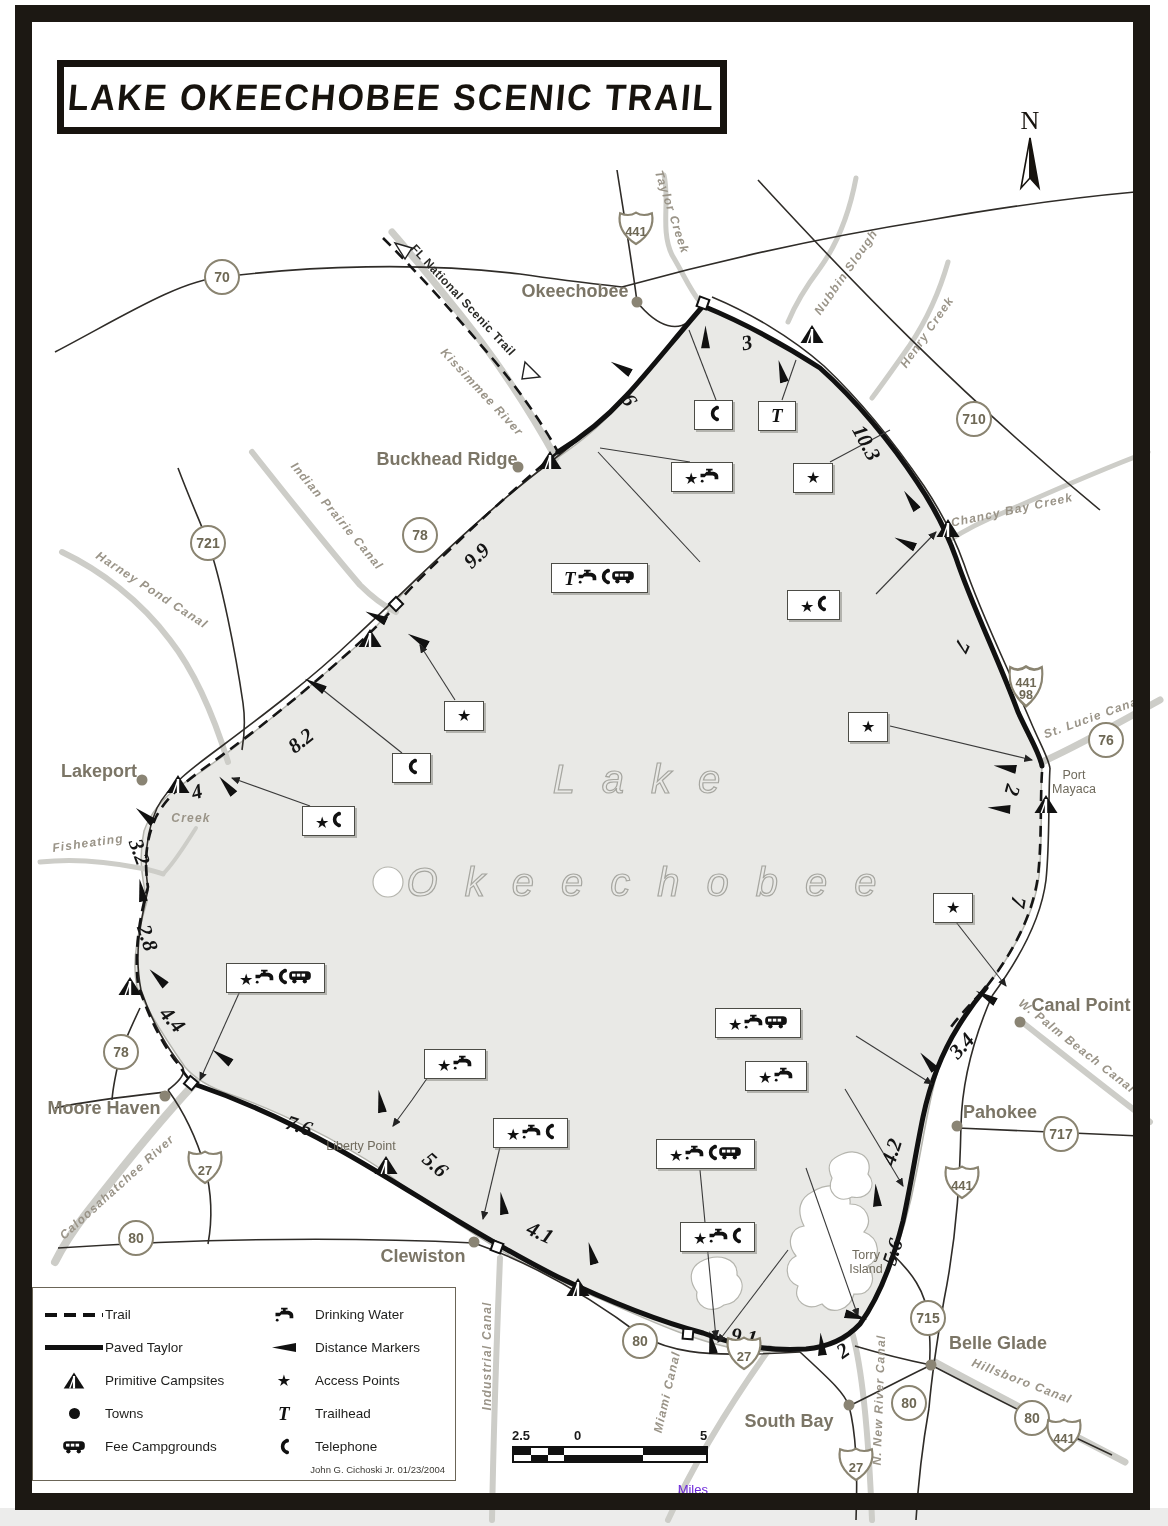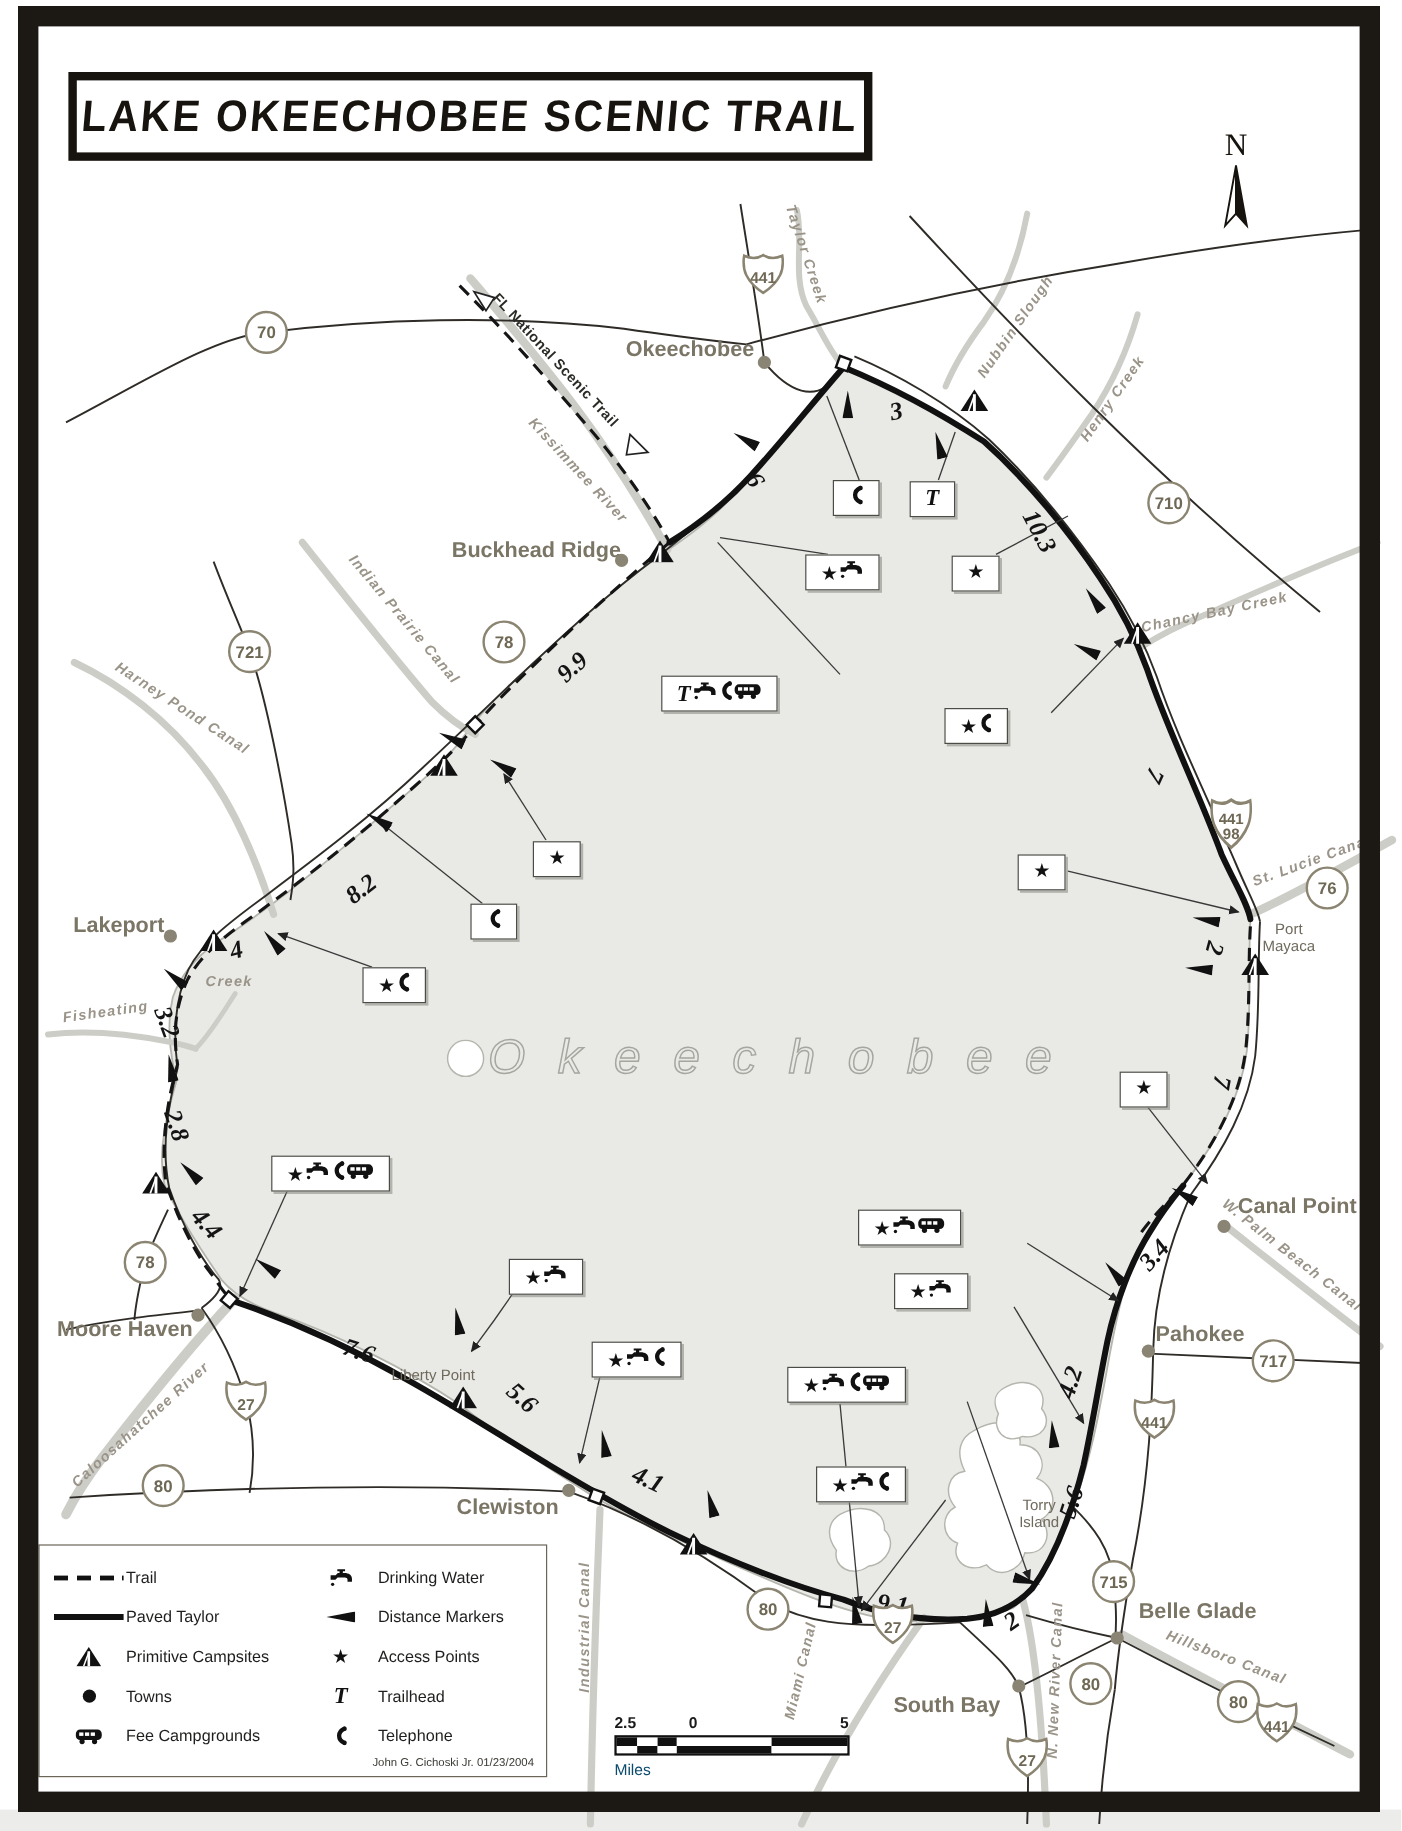--- a/index.html
+++ b/index.html
@@ -75,21 +75,21 @@
 
   #scalebar{position:absolute;z-index:20;left:512px;top:1428px;width:200px;}
   .snums{position:relative;height:16px;font:700 13px "Liberation Sans",sans-serif;color:#1a1a1a;}
   .snums .s25{position:absolute;left:0;}
   .snums .s0{position:absolute;left:62px;}
   .snums .s5{position:absolute;left:188px;}
   .sbar{margin-top:2px;width:192px;height:13px;border:2px solid #111;box-sizing:content-box;
         display:flex;flex-direction:column;background:#fff;}
   .srow{display:flex;height:50%;}
   .seg{height:100%;}
-  .sunit{margin-top:4px;text-align:left;width:196px;font:400 13px "Liberation Sans",sans-serif;color:#0c4a6e;}
+  .sunit{margin-top:19px;text-align:right;width:196px;font:400 13px "Liberation Sans",sans-serif;color:#6d28d9;}
 </style>
 </head>
 <body>
 
 <div id="page">
 
   <svg id="basemap" width="1168" height="1526" viewBox="0 0 1168 1526">
 
     <path d="M703,305 C745,322 790,348 822,370 C858,400 895,446 920,483 C937,508 948,530 957,558
       C974,608 999,660 1020,714 C1033,742 1040,754 1042,766 C1040,802 1043,838 1039,876 C1034,916 1013,953 986,988
@@ -204,20 +204,21 @@
   </div>
 
   <div class="north">
     <span class="nl">N</span>
     <svg width="34" height="58" viewBox="0 0 34 58">
       <path d="M17,2 L8,52 L17,42 Z" fill="#fff" stroke="#17130e" stroke-width="1.6"></path>
       <path d="M17,2 L26,52 L17,42 Z" fill="#17130e" stroke="#17130e" stroke-width="1.6"></path>
     </svg>
   </div>
 
+  <div class="lakeword" style="left:650px;top:779px;">Lake</div>
   <div class="lakeword" style="left:655px;top:882px;">Okeechobee</div>
 
   <div class="fnst">FL National Scenic Trail</div>
 
   <div>
 
   <div class="town" style="left: 575px; top: 291px; transform: translate(-50%, -50%);">Okeechobee</div>
       <div class="town" style="left: 447px; top: 459px; transform: translate(-50%, -50%);">Buckhead Ridge</div>
       <div class="town" style="left: 99px; top: 771px; transform: translate(-50%, -50%);">Lakeport</div>
       <div class="town" style="left: 104px; top: 1108px; transform: translate(-50%, -50%);">Moore Haven</div>

